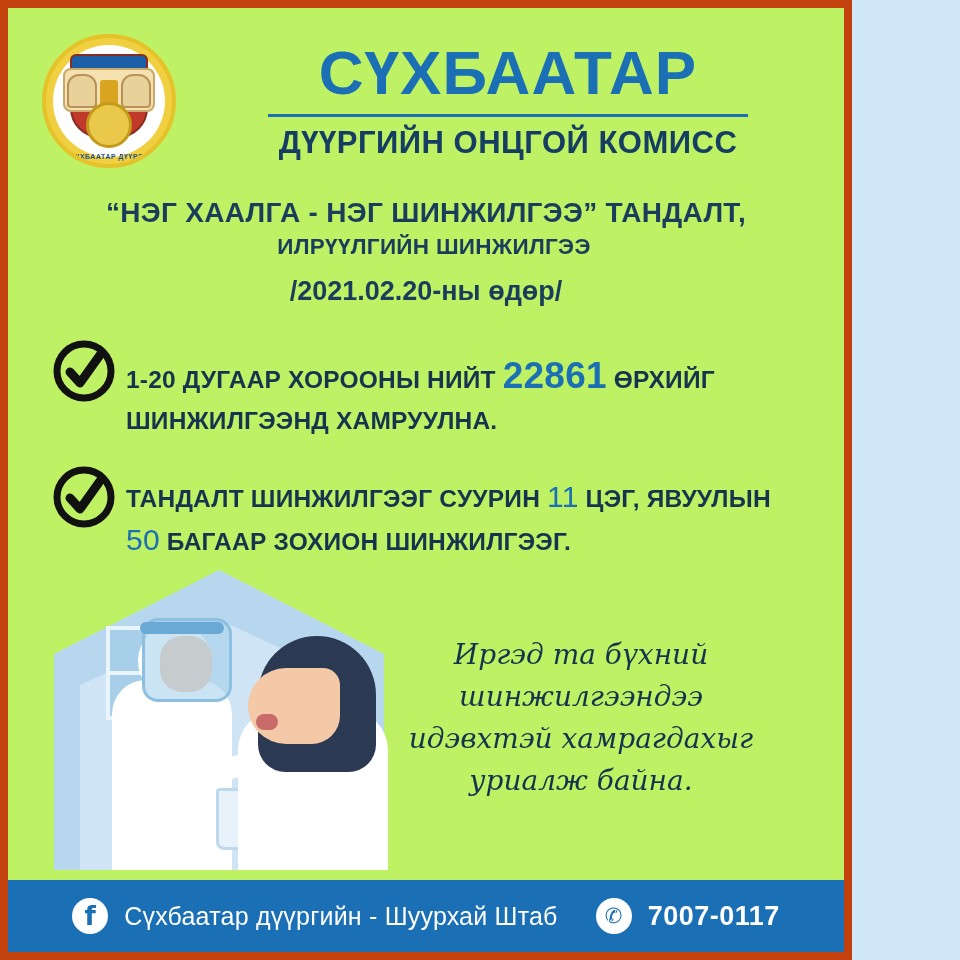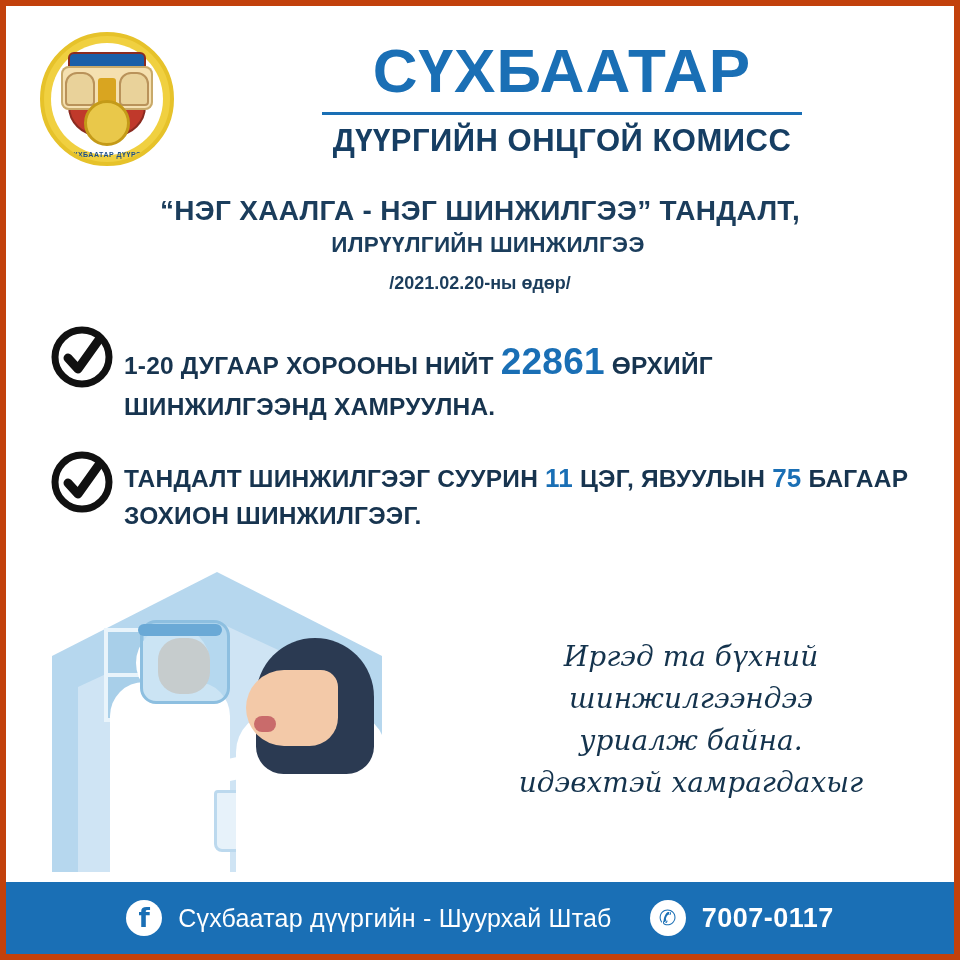--- a/index.html
+++ b/index.html
@@ -2,24 +2,24 @@
 <html><head>
 <meta charset="utf-8">
 <style>
   html,body{margin:0;padding:0;}
   body{
     width:960px;height:960px;overflow:hidden;
     font-family:"Liberation Sans", sans-serif;
     background:#cfe7f7;
   }
   .poster{
-    position:relative;width:960px;height:960px;
-    background:#ffffff;
+    position:relative;width:852px;height:960px;
+    background:#bef264;
     box-sizing:border-box;
-    border:6px solid #c2410c;
+    border:8px solid #c2410c;
   }
 
   
   .header{
     display:flex;align-items:flex-start;
     padding:22px 30px 0 34px;
   }
   .emblem{
     width:126px;height:126px;flex:0 0 126px;
     border-radius:50%;
@@ -81,35 +81,35 @@
     font-size:31px;font-weight:bold;color:#163e63;letter-spacing:.5px;
   }
 
   
   .subhead{
     text-align:center;color:#1b3d5c;margin-top:26px;
     line-height:1.36;
   }
   .subhead .l1{font-size:28px;font-weight:bold;letter-spacing:.3px;}
   .subhead .l2{font-size:22.5px;font-weight:bold;letter-spacing:.3px;margin-left:16px;}
-  .subhead .date{font-size:18px;font-weight:bold;margin-top:10px;}
+  .subhead .date{font-size:27px;font-weight:bold;margin-top:10px;}
 
   
   .bullets{margin-top:34px;padding:0 44px 0 44px;}
   .bullet{display:flex;align-items:flex-start;margin-bottom:30px;}
   .check{
     flex:0 0 64px;width:64px;height:64px;position:relative;margin-top:-4px;
   }
   .check svg{display:block;}
   .btext{
     font-size:24.5px;font-weight:bold;color:#17344f;
     line-height:1.45;letter-spacing:.2px;padding-left:10px;padding-top:6px;
   }
   .num{color:#1a6fb5;font-size:37px;font-weight:bold;}
-  .num-sm{color:#1a6fb5;font-size:26px;font-weight:bold;}
+  .num-sm{color:#1a6fb5;font-size:30px;font-weight:normal;}
 
   
   .illus{
     position:absolute;left:12px;bottom:82px;width:400px;height:340px;
     overflow:hidden;
   }
   .house{
     position:absolute;left:34px;bottom:0;width:330px;height:300px;
     background:#b6d7ee;
     clip-path:polygon(50% 0%,100% 28%,100% 100%,0 100%,0 28%);
@@ -250,21 +250,21 @@
     </div>
 
     <div class="bullet">
       <div class="check">
         <svg width="64" height="64" viewBox="0 0 64 64">
           <circle cx="32" cy="32" r="27" fill="none" stroke="#111" stroke-width="7"></circle>
           <path d="M18 33 L28 44 L48 16" fill="none" stroke="#111" stroke-width="9" stroke-linecap="round" stroke-linejoin="round"></path>
         </svg>
       </div>
       <div class="btext">
-        <span>ТАНДАЛТ ШИНЖИЛГЭЭГ СУУРИН </span><span class="num-sm">11</span><span> ЦЭГ, ЯВУУЛЫН </span><span class="num-sm">75</span><span> БАГААР ЗОХИОН ШИНЖИЛГЭЭГ.</span>
+        <span>ТАНДАЛТ ШИНЖИЛГЭЭГ СУУРИН </span><span class="num-sm">11</span><span> ЦЭГ, ЯВУУЛЫН </span><span class="num-sm">50</span><span> БАГААР ЗОХИОН ШИНЖИЛГЭЭГ.</span>
       </div>
     </div>
 
   </div>
 
   <div class="illus">
     <div class="house"></div>
     <div class="house2"></div>
     <div class="window"></div>
     <div class="doctor-body"></div>
@@ -277,22 +277,22 @@
     <div class="swab"></div>
     <div class="tube"></div>
     <div class="patient-body"></div>
     <div class="hair"></div>
     <div class="patient-face"></div>
     <div class="mouth"></div>
   </div>
 
   <div class="quote">
     <div>Иргэд та бүхний шинжилгээндээ</div>
+    <div>идэвхтэй хамрагдахыг</div>
     <div>уриалж байна.</div>
-    <div>идэвхтэй хамрагдахыг</div>
   </div>
 
   <div class="footer">
     <div class="fb">f</div>
     <div class="fb-text">Сүхбаатар дүүргийн - Шуурхай Штаб</div>
     <div class="phone-ic">✆</div>
     <div class="phone-text">7007-0117</div>
   </div>
 
 </div>

